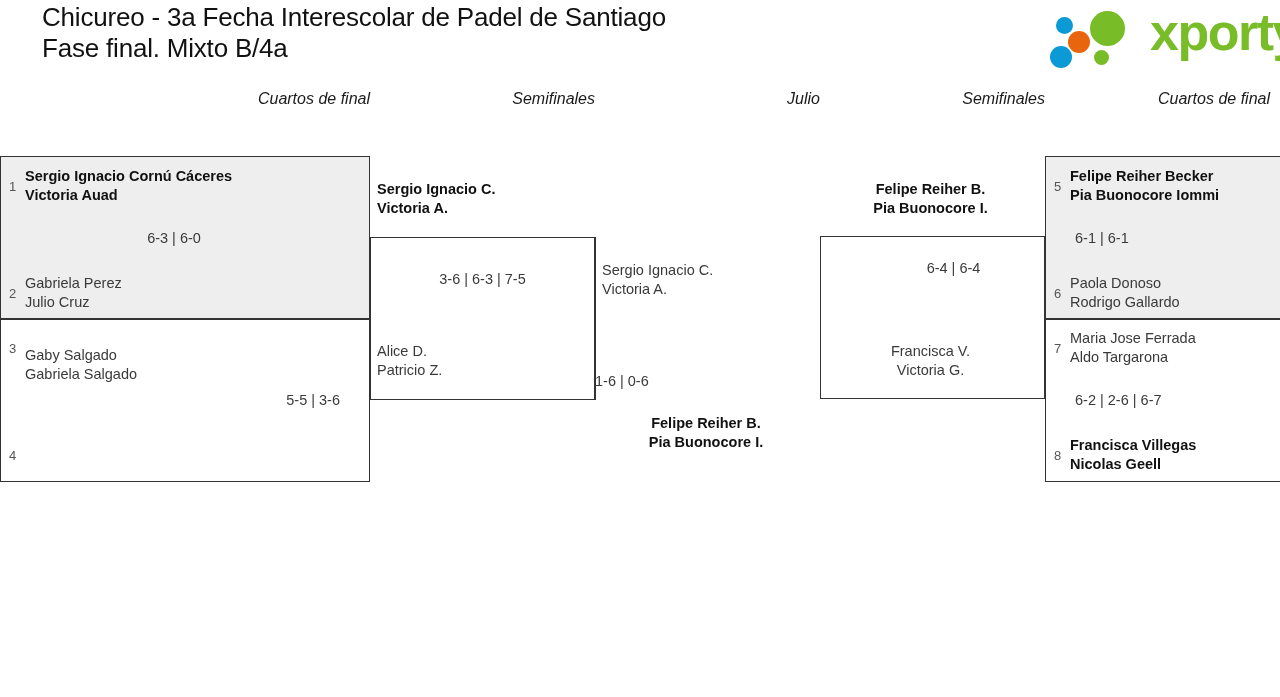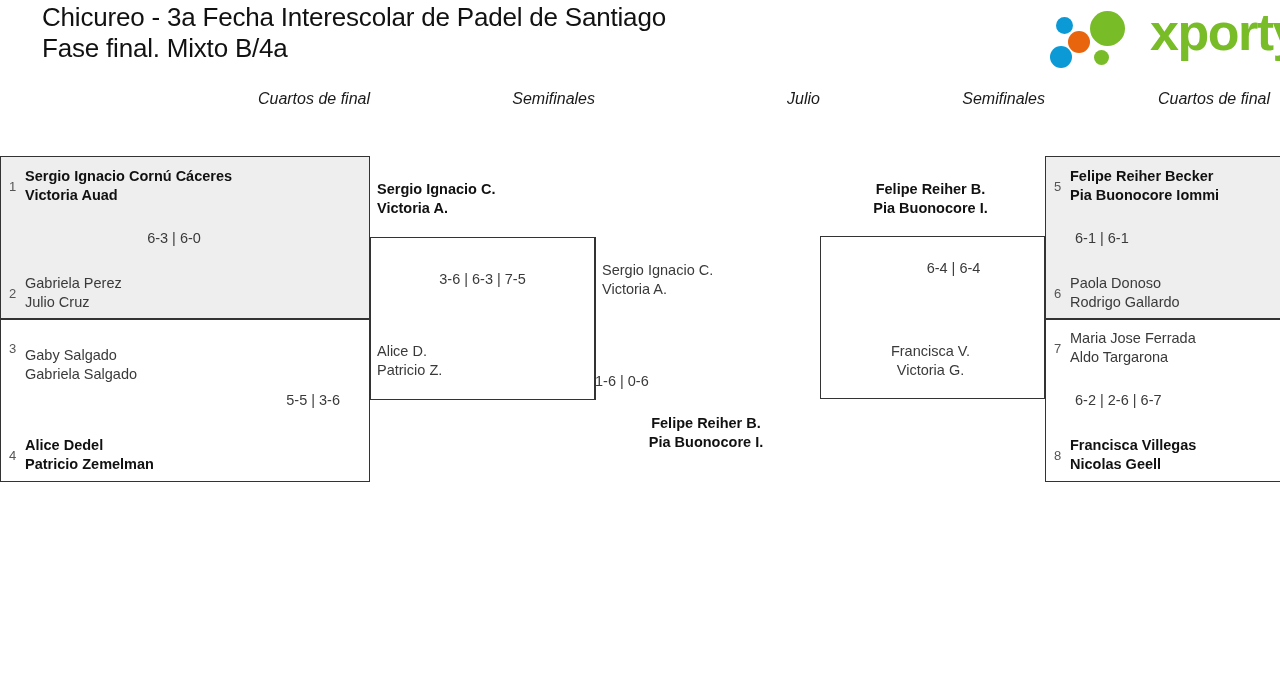--- a/index.html
+++ b/index.html
@@ -150,22 +150,20 @@
   <div class="seed" style="left:9px; top:166px;">2</div>
   <div class="team" style="left:25px; top:156px; width:330px;">Gabriela Perez
 Julio Cruz</div>
 
   <div class="match-box" style="left:0px; top:201px; width:370px; height:163px;"></div>
   <div class="seed" style="left:9px; top:221px;">3</div>
   <div class="team" style="left:25px; top:228px; width:330px;">Gaby Salgado
 Gabriela Salgado</div>
   <div class="score" style="left:0px; top:274px; width:340px; text-align:right;">5-5 | 3-6</div>
   <div class="seed" style="left:9px; top:328px;">4</div>
-  <div class="team winner" style="left:25px; top:318px; width:330px;">Alice Dedel
-Patricio Zemelman</div>
 
   <div class="team winner" style="left:377px; top:62px; width:215px;">Sergio Ignacio C.
 Victoria A.</div>
 
   <div class="match-box" style="left:370px; top:119px; width:225px; height:163px;"></div>
   <div class="score" style="left:370px; top:153px; width:225px; text-align:center;">3-6 | 6-3 | 7-5</div>
   <div class="team" style="left:377px; top:224px; width:215px;">Alice D.
 Patricio Z.</div>
 
   <div class="vline" style="left:595px; top:119px; height:163px;"></div>

